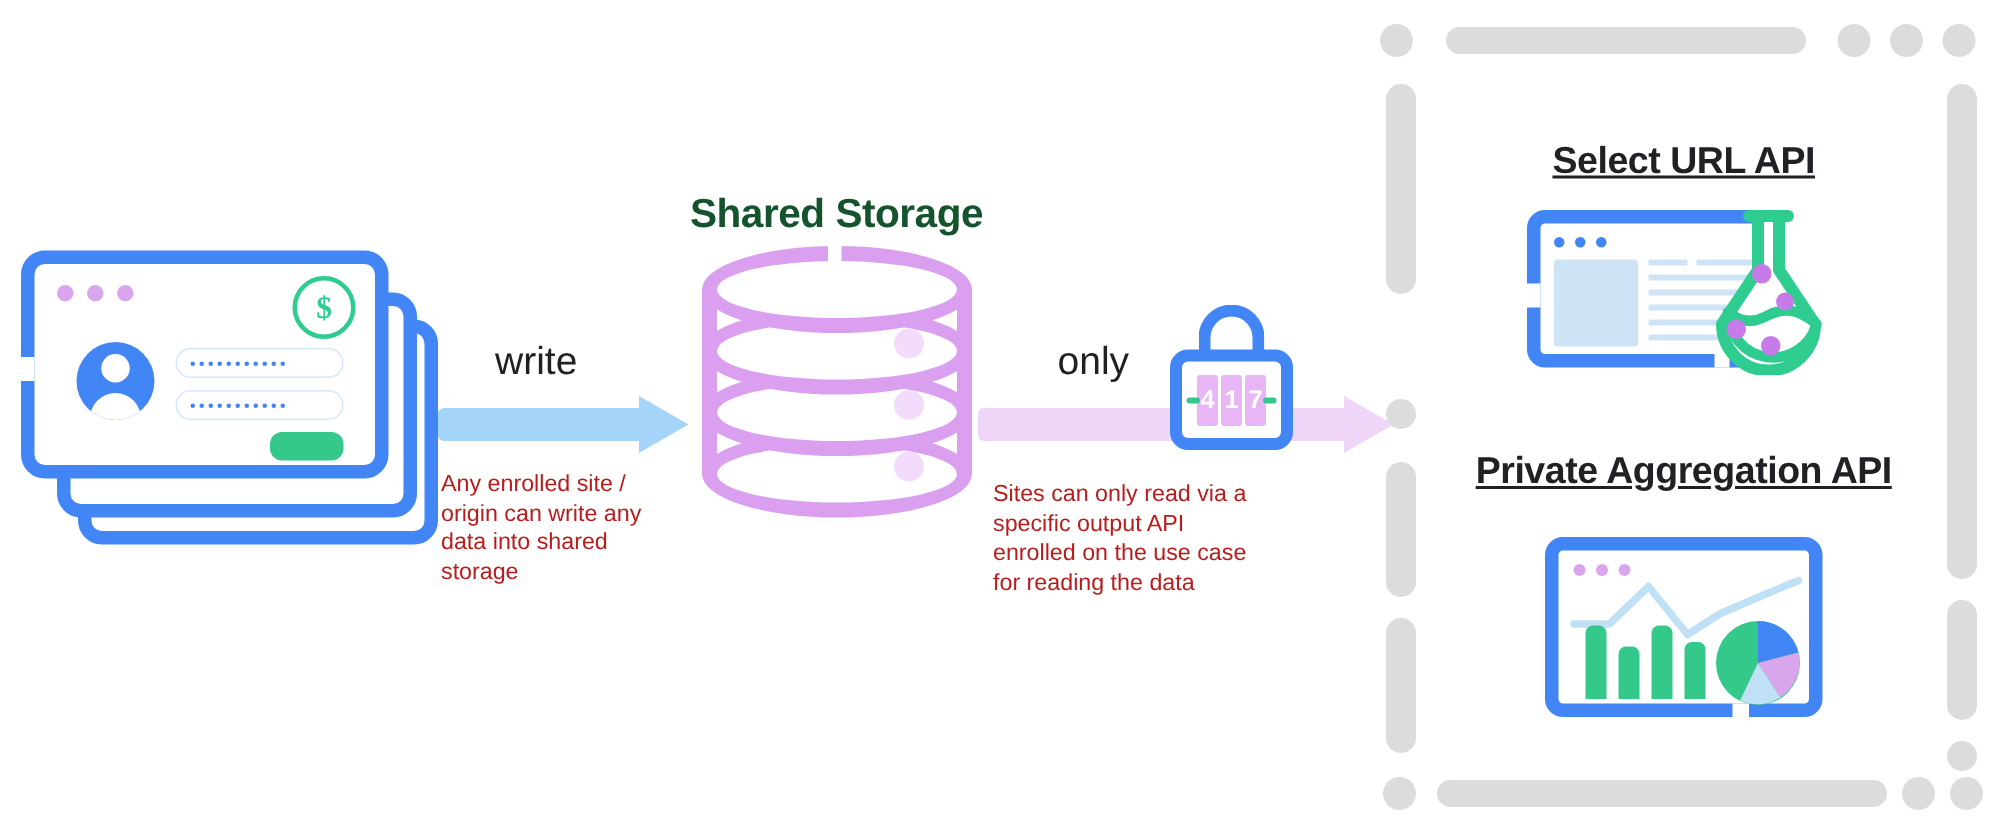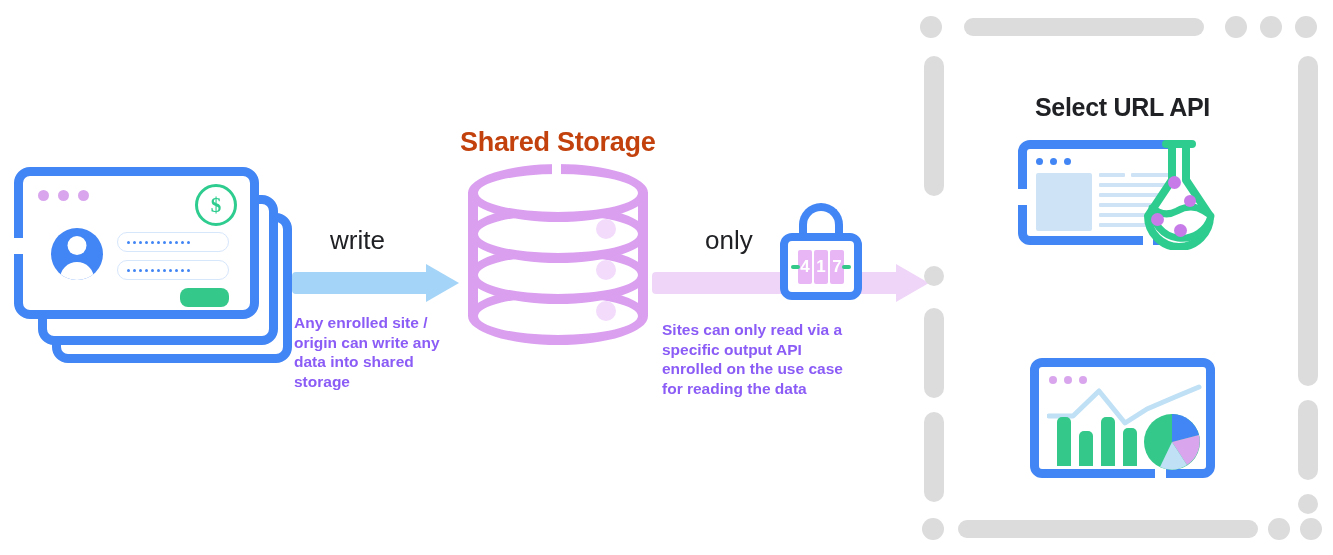--- a/index.html
+++ b/index.html
@@ -6,32 +6,32 @@
   body{
     width:1333px;height:555px;position:relative;overflow:hidden;
     font-family:"Liberation Sans","DejaVu Sans",sans-serif;
     color:#202124;
   }
   .stage{position:absolute;inset:0;}
   .abs{position:absolute;}
 
   
   .h-title{
-    font-size:27px;font-weight:700;letter-spacing:-0.3px;color:#c2410c;
+    font-size:27px;font-weight:700;letter-spacing:-0.3px;color:#14532d;
     white-space:nowrap;
   }
   .h-api{
     font-size:25px;font-weight:700;letter-spacing:-0.3px;color:#202124;
-    white-space:nowrap;text-align:center;
+    white-space:nowrap;text-align:center;text-decoration:underline;
   }
   .flow-label{
     font-size:26px;font-weight:400;color:#202124;white-space:nowrap;
   }
   .caption{
-    font-size:15.5px;line-height:19.5px;font-weight:700;color:#8b5cf6;
+    font-size:15.5px;line-height:19.5px;font-weight:400;color:#b91c1c;
     white-space:pre-line;
   }
 
   
   #card-stack{left:14px;top:167px;width:278px;height:200px;}
   .card{
     position:absolute;border:9px solid #4285F4;border-radius:16px;
     background:#ffffff;box-sizing:border-box;
   }
   .card-back2{left:38px;top:46px;width:240px;height:150px;}
@@ -284,20 +284,21 @@
       <svg class="abs" style="left:108px;top:-2px;" width="106" height="112" viewBox="0 0 106 112">
         <path d="M40 6 h26 M46 6 v36 L22 78 a30 30 0 1 0 62 0 L60 42 V6" fill="#ffffff" stroke="#2ECC8F" stroke-width="8" stroke-linecap="round" stroke-linejoin="round"></path>
         <path d="M26 70 q12 10 25 3 q14 -8 27 0 q5 3 7 5 a30 30 0 0 1 -59 -8 z" fill="#ffffff" stroke="#2ECC8F" stroke-width="7" stroke-linejoin="round"></path>
       </svg>
       <div class="flask-bubble" style="left:150px;top:36px;width:13px;height:13px;"></div>
       <div class="flask-bubble" style="left:166px;top:55px;width:12px;height:12px;"></div>
       <div class="flask-bubble" style="left:133px;top:73px;width:13px;height:13px;"></div>
       <div class="flask-bubble" style="left:156px;top:84px;width:13px;height:13px;"></div>
     </div>
 
+    <div class="abs h-api" style="left:0;top:292px;width:405px;">Private Aggregation API</div>
 
     <div class="abs" style="left:110px;top:350px;width:188px;height:122px;">
       <div class="win" style="left:0;top:0;width:185px;height:120px;">
         <div class="win-gap-b" style="left:116px;width:11px;"></div>
         <div class="dots-row" style="left:10px;top:9px;gap:7px;">
           <div class="dot-p-sm"></div>
             <div class="dot-p-sm"></div>
             <div class="dot-p-sm"></div>
         </div>
 

